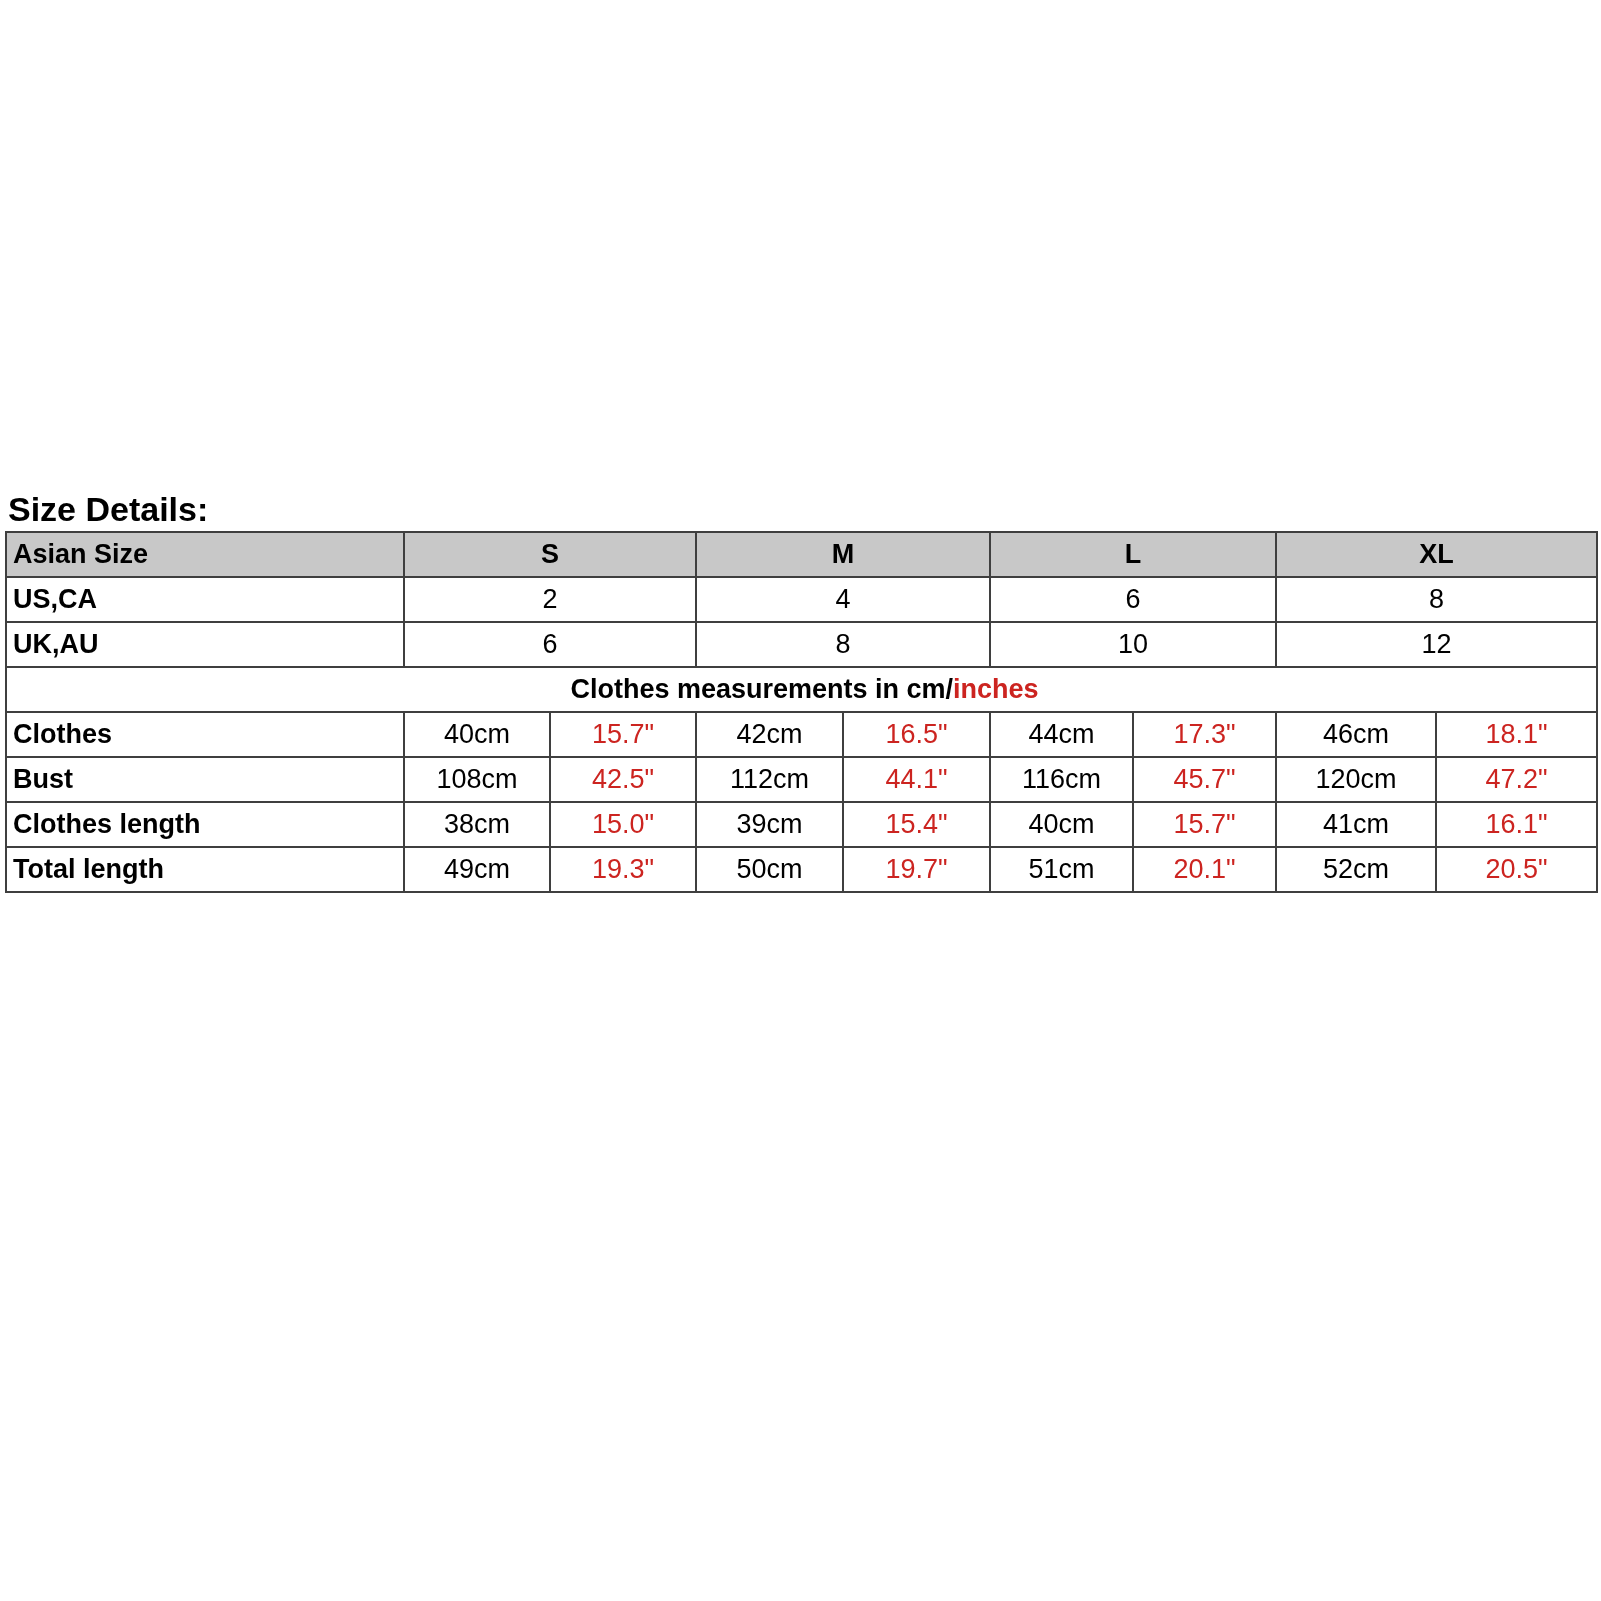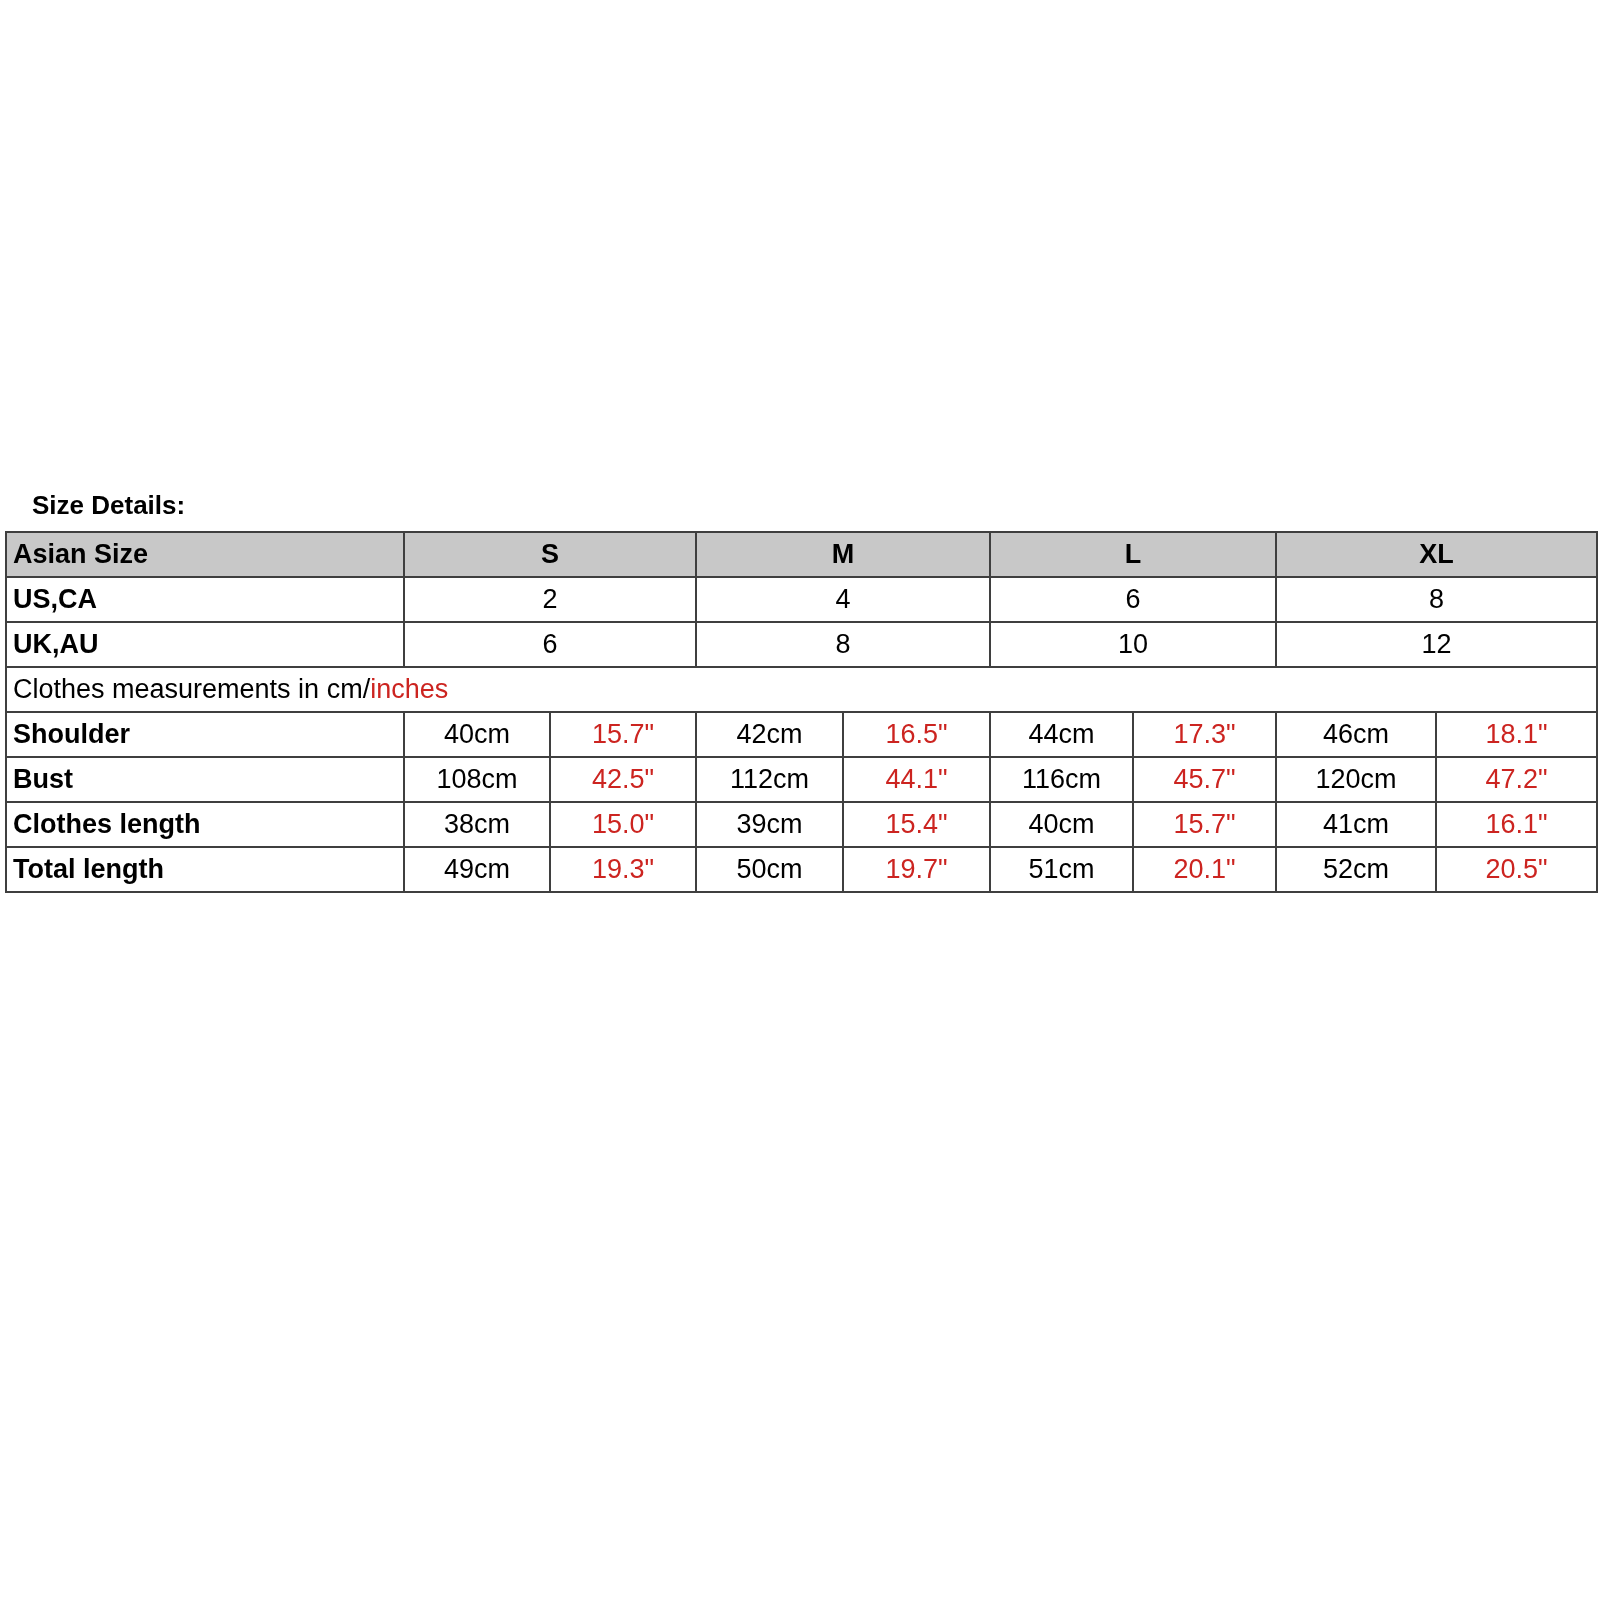--- a/index.html
+++ b/index.html
@@ -7,24 +7,23 @@
     padding: 0;
     width: 1601px;
     height: 1601px;
     background: #ffffff;
     font-family: "Liberation Sans", "DejaVu Sans", sans-serif;
   }
   .page-title {
     position: absolute;
     left: 8px;
     top: 490px;
-    font-size: 26px;
+    font-size: 34px;
     font-weight: bold;
     color: #000000;
-    margin-left: 24px;
   }
   table.size-chart {
     position: absolute;
     left: 5px;
     top: 531px;
     width: 1591px;
     border-collapse: collapse;
     table-layout: fixed;
     font-size: 27px;
     color: #000000;
@@ -42,23 +41,23 @@
   table.size-chart td.lbl {
     text-align: left;
     padding-left: 6px;
     font-weight: bold;
   }
   table.size-chart tr.hdr td {
     background: #c8c8c8;
     font-weight: bold;
   }
   table.size-chart td.band {
-    text-align: left;
+    text-align: center;
     padding-left: 6px;
-    font-weight: normal;
+    font-weight: bold;
   }
   .red { color: #cc2420; }
 </style>
 </head>
 <body>
 
 <div class="page-title">Size Details:</div>
 
 <table class="size-chart">
   <colgroup>
@@ -98,21 +97,21 @@
     <td colspan="2">10</td>
     <td colspan="2">12</td>
   </tr>
 
 
   <tr>
     <td class="band" colspan="9"><span>Clothes measurements in cm/</span><span class="red">inches</span></td>
   </tr>
 
   <tr>
-    <td class="lbl">Shoulder</td>
+    <td class="lbl">Clothes</td>
     <td>40cm</td>
     <td class="red">15.7"</td>
     <td>42cm</td>
     <td class="red">16.5"</td>
     <td>44cm</td>
     <td class="red">17.3"</td>
     <td>46cm</td>
     <td class="red">18.1"</td>
   </tr>
 

